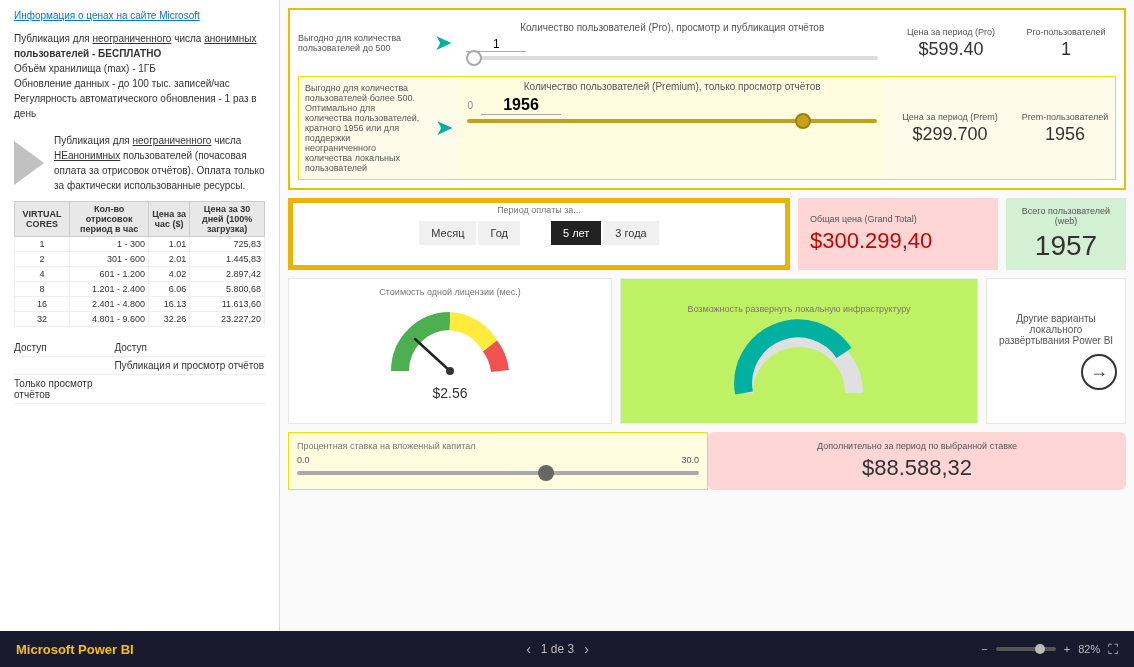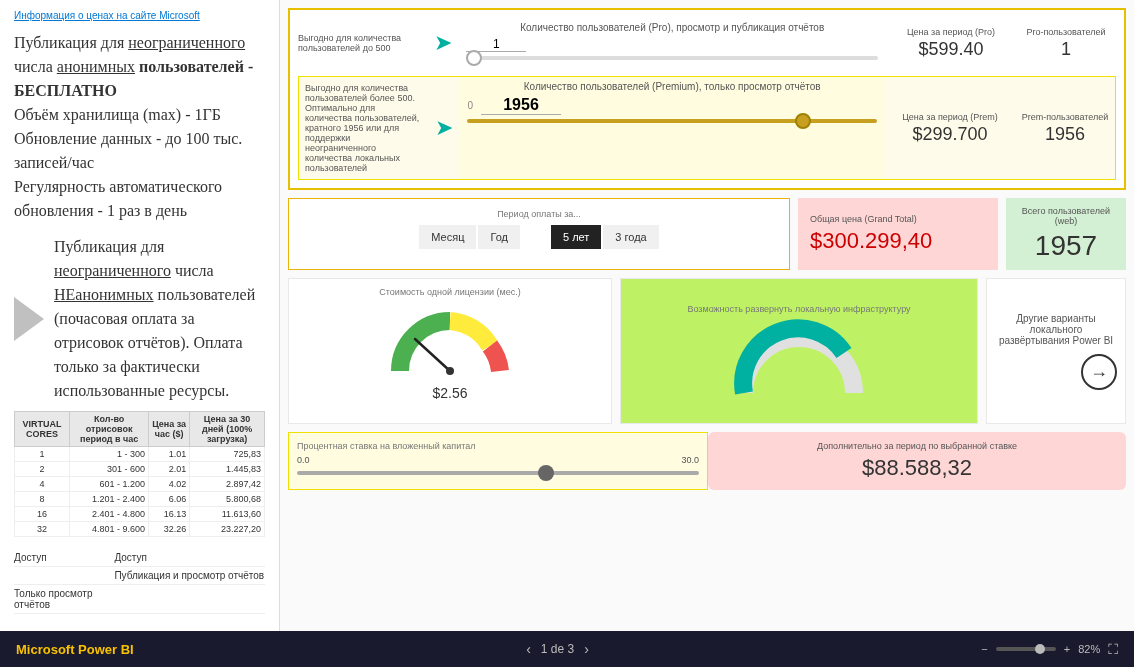--- a/index.html
+++ b/index.html
@@ -7,21 +7,21 @@
 
     .main-container { width: 1134px; height: 667px; display: flex; flex-direction: column; background: #fff; }
 
     .content-area { display: flex; flex: 1; overflow: hidden; }
 
     
     .left-panel { width: 280px; min-width: 280px; padding: 10px 14px; border-right: 1px solid #ddd; overflow-y: auto; background: #fff; }
 
     .link-ms { color: #0078d4; text-decoration: underline; font-size: 10px; display: block; margin-bottom: 10px; cursor: pointer; }
 
-    .info-block { margin-bottom: 12px; font-size: 16px; line-height: 1.5; color: #333; font-family: Liberation Serif, serif; }
+    .info-block { margin-bottom: 12px; font-size: 10px; line-height: 1.5; color: #333; }
     .info-block b { font-weight: bold; }
     .underline-link { text-decoration: underline; }
 
     .table-section { margin-top: 8px; }
     .table-section table { width: 100%; border-collapse: collapse; font-size: 9px; }
     .table-section th { background: #e8e8e8; padding: 2px 3px; text-align: center; font-weight: 600; border: 1px solid #ccc; }
     .table-section td { padding: 2px 3px; text-align: right; border: 1px solid #eee; }
     .table-section td:first-child { text-align: center; }
 
     .access-section { margin-top: 12px; font-size: 10px; }
@@ -52,21 +52,21 @@
     .users-label { font-size: 9px; color: #555; margin-bottom: 2px; }
     .users-value { font-size: 18px; color: #333; font-weight: 300; }
 
     
     .prem-row { display: flex; align-items: stretch; background: #fffbea; border: 1px solid #f0e000; }
     .prem-hint { width: 130px; font-size: 9px; color: #555; display: flex; align-items: center; padding: 6px; }
     .prem-slider-section { flex: 1; padding: 4px 8px; background: #fffce0; }
 
     
     .period-row { display: flex; align-items: stretch; margin-bottom: 8px; gap: 8px; }
-    .period-box { flex: 1; background: #fff; border: 1px solid #eab308; padding: 10px 10px; }
+    .period-box { flex: 1; background: #fff; border: 5px solid #eab308; padding: 2px 10px; }
     .period-label { font-size: 9px; color: #777; text-align: center; margin-bottom: 6px; }
     .period-buttons { display: flex; gap: 2px; justify-content: center; }
     .period-btn { padding: 6px 12px; background: #f0f0f0; border: none; cursor: pointer; font-size: 11px; color: #333; }
     .period-btn.active { background: #222; color: #fff; margin-left: 29px; }
 
     .grand-total-box { width: 200px; background: #ffd6d6; padding: 8px 12px; display: flex; flex-direction: column; justify-content: center; }
     .total-label { font-size: 9px; color: #555; margin-bottom: 4px; }
     .total-value { font-size: 22px; font-weight: 300; color: #c00; }
 
     .total-users-box { width: 120px; background: #d4f0d4; padding: 8px 12px; display: flex; flex-direction: column; justify-content: flex-start; }

